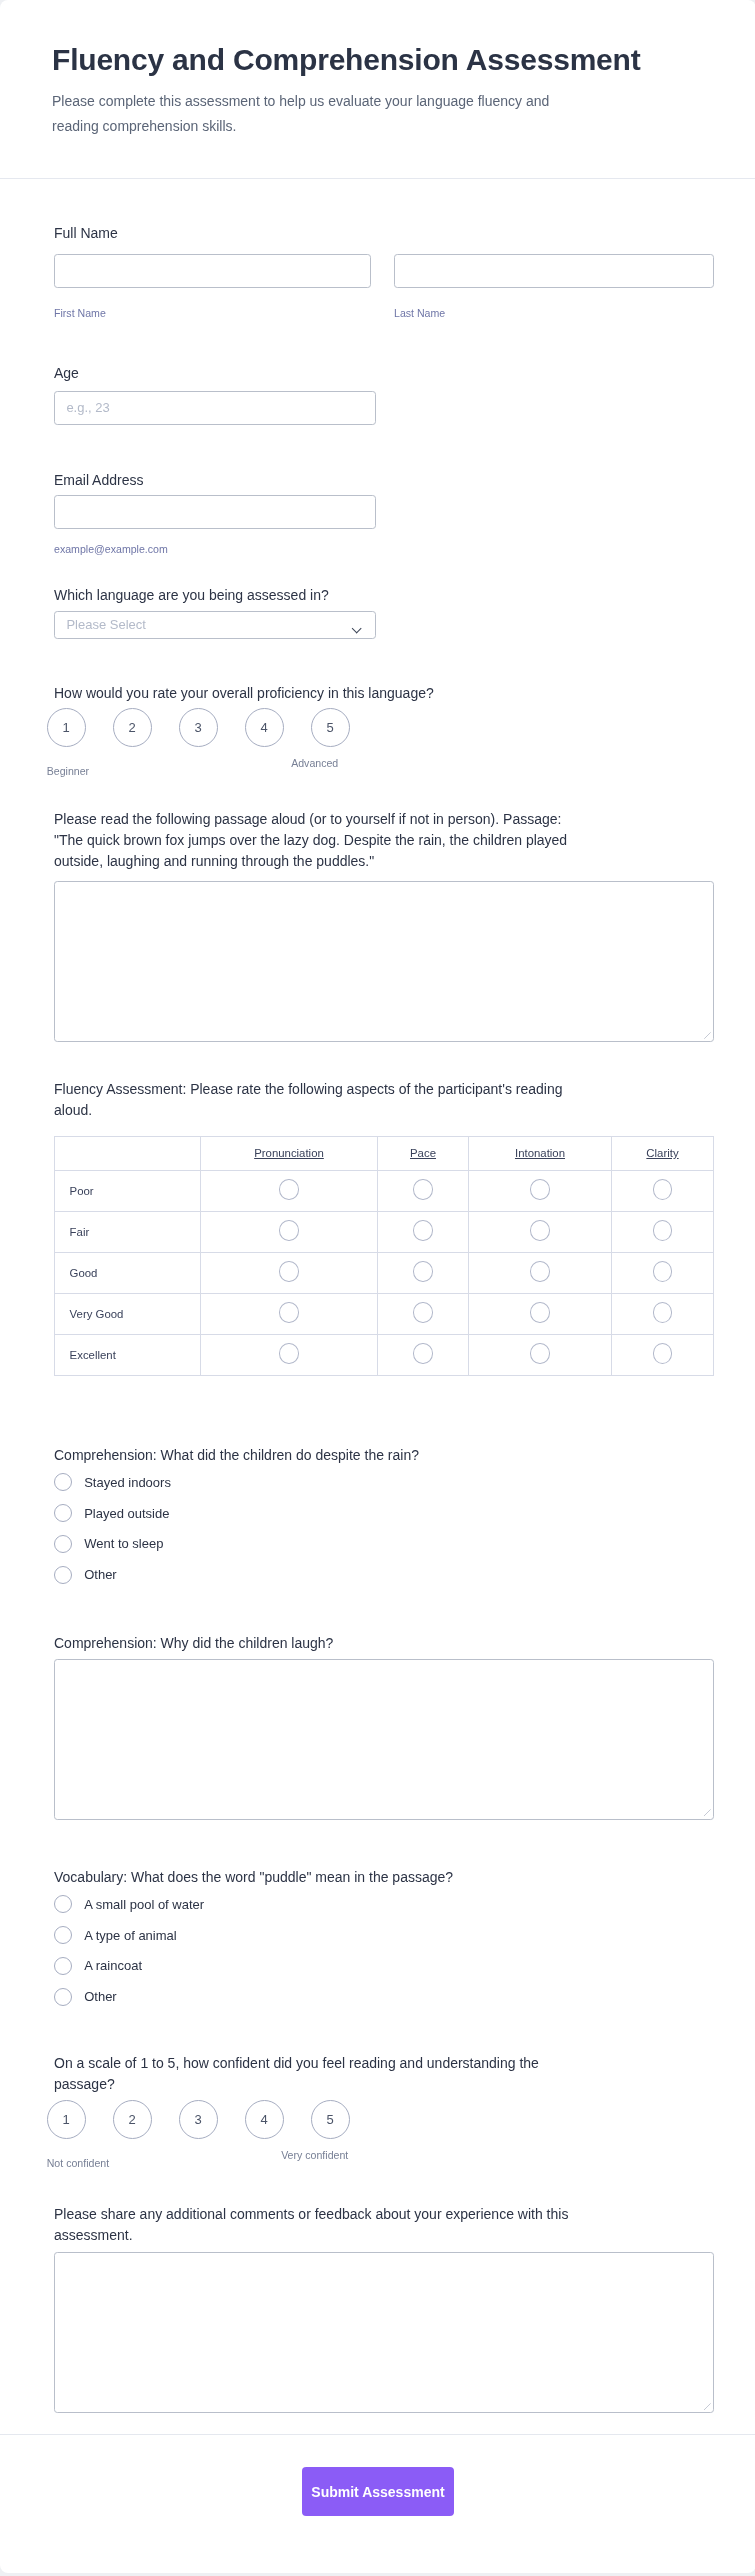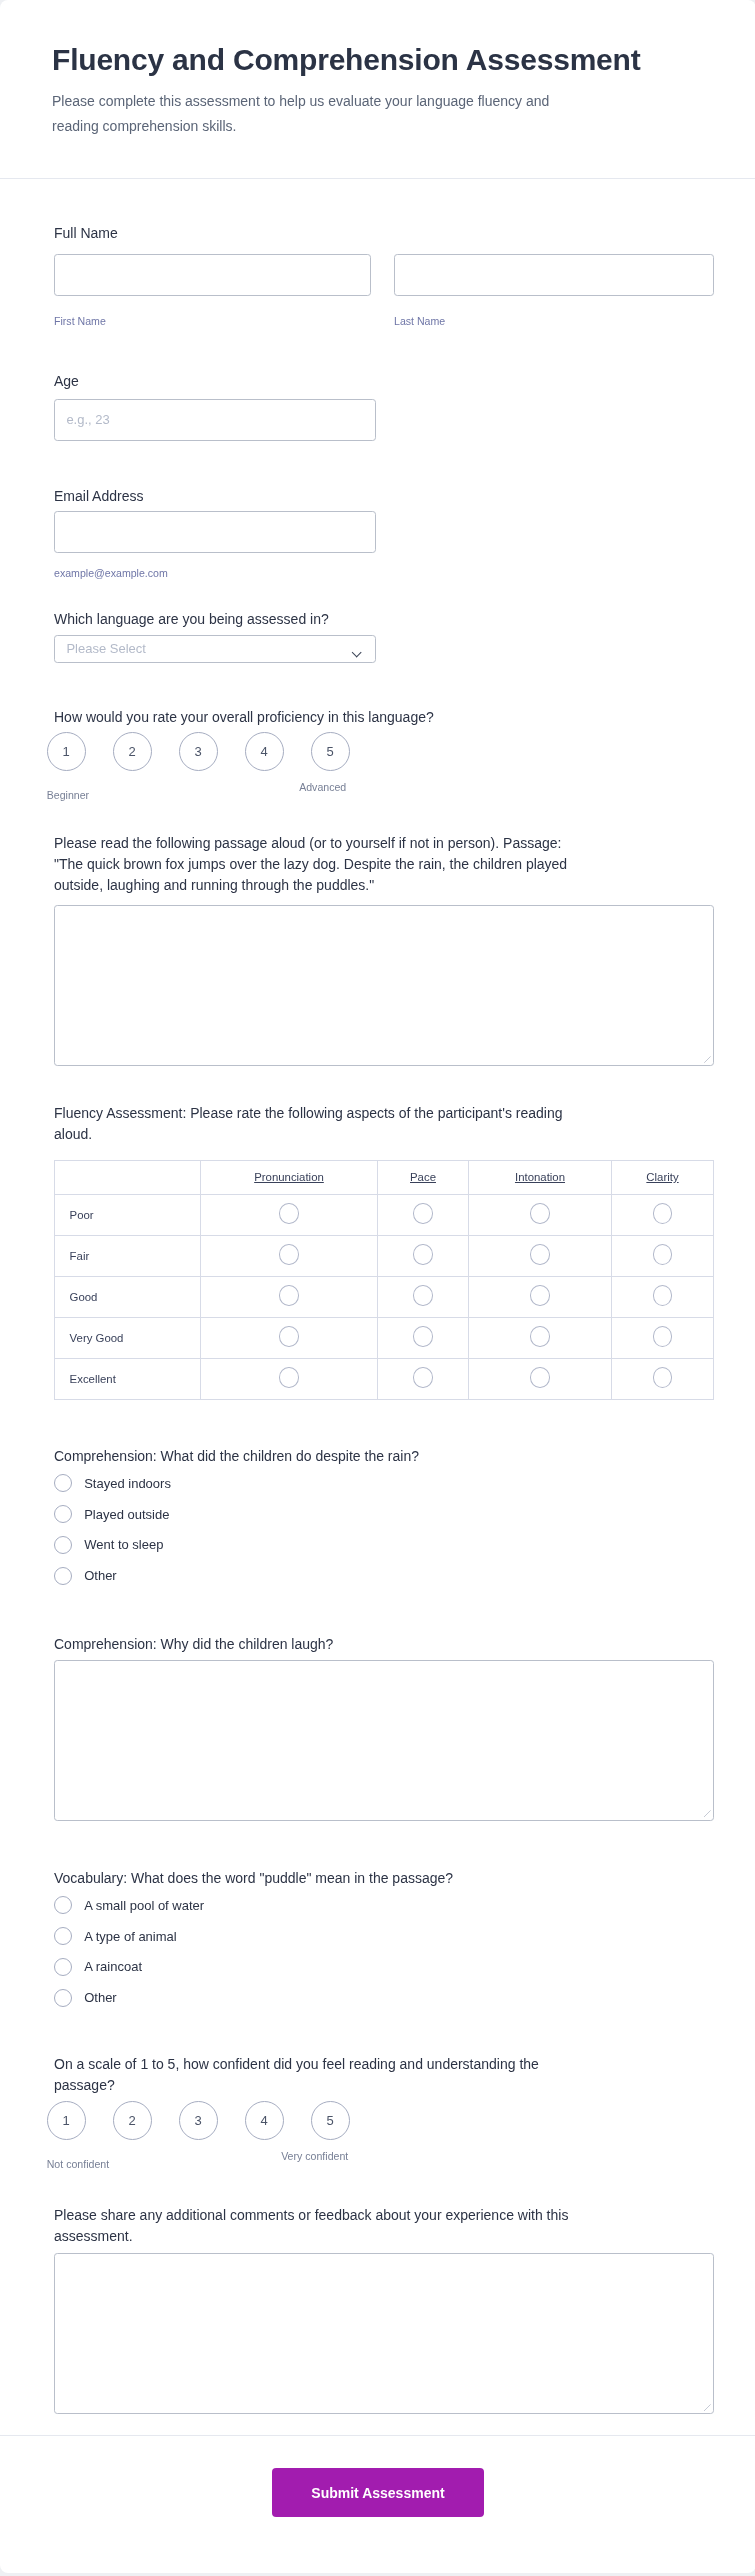--- a/index.html
+++ b/index.html
@@ -53,21 +53,21 @@
 
   input.text-input, .textarea {
     border: 0.8px solid #b9bfca;
     border-radius: 3.3px;
     background: #fff;
     font-family: "Liberation Sans", sans-serif;
     font-size: 13px;
     color: #2c3345;
     outline: none;
   }
-  input.text-input { height: 42px; padding: 0 11.4px; }
+  input.text-input { height: 34px; padding: 0 11.4px; }
   input.text-input::placeholder { color: #b3bac9; }
 
   .name-row { display: flex; gap: 23px; margin-top: 12.2px; }
   .name-row input:first-child { width: 317px; }
   .name-row input:last-child { width: 320px; }
   .name-sublabels { display: flex; margin-top: 18px; }
   .name-sublabels .sub-label:first-child { width: 340px; }
 
   .single-input { width: 322px; margin-top: 9px; display: block; }
 
@@ -107,21 +107,21 @@
     display: flex;
     align-items: center;
     justify-content: center;
     font-size: 13px;
     color: #4b5468;
     cursor: pointer;
     background: #fff;
   }
   .scale-sublabels { position: relative; height: 14px; margin-top: 9.8px; margin-left: -7.3px; width: 374px; }
   .scale-sublabels .left { position: absolute; left: 0; top: 8px; font-size: 10.6px; color: #788096; }
-  .scale-sublabels .right { position: absolute; left: 276px; top: 0; transform: translateX(-50%); font-size: 10.6px; color: #788096; }
+  .scale-sublabels .right { position: absolute; left: 268px; top: 0; transform: translateX(-50%); font-size: 10.6px; color: #788096; }
 
   
   .textarea {
     position: relative;
     width: 660px;
     height: 161px;
   }
   .resize-handle {
     position: absolute;
     right: 2.4px;
@@ -176,40 +176,40 @@
     margin-right: 12.2px;
     flex: 0 0 auto;
     background: #fff;
   }
   .radio-text { font-size: 13px; color: #2c3345; }
 
   
   .footer-divider { height: 0.8px; background: #e5e8ef; margin-top: 21px; }
   .submit-wrap { display: flex; justify-content: center; margin-top: 32px; padding-bottom: 39px; }
   .submit-btn {
-    width: 212px;
+    width: 152px;
     height: 49px;
     border: none;
     border-radius: 4.1px;
-    background: #a21caf;
+    background: #8b5cf6;
     color: #ffffff;
     font-family: "Liberation Sans", sans-serif;
     font-size: 14px;
     font-weight: 600;
     cursor: pointer;
   }
 
   
   .mt-55 { margin-top: 45px; }
   .mt-53 { margin-top: 43px; }
   .mt-56 { margin-top: 46px; }
   .mt-61 { margin-top: 30px; }
   .mt-47 { margin-top: 38px; }
   .mt-45 { margin-top: 37px; }
-  .mt-57 { margin-top: 47px; }
+  .mt-57 { margin-top: 70px; }
   .mt-60 { margin-top: 49px; }
   .mt-59 { margin-top: 48px; }
   .mt-51 { margin-top: 41px; }
   .mt-16 { margin-top: 13px; }
   .mt-11 { margin-top: 9px; }
   .mt-8  { margin-top: 6.5px; }
   .mt-7  { margin-top: 5.7px; }
   .mt-6  { margin-top: 4.9px; }
 </style>
 </head>

